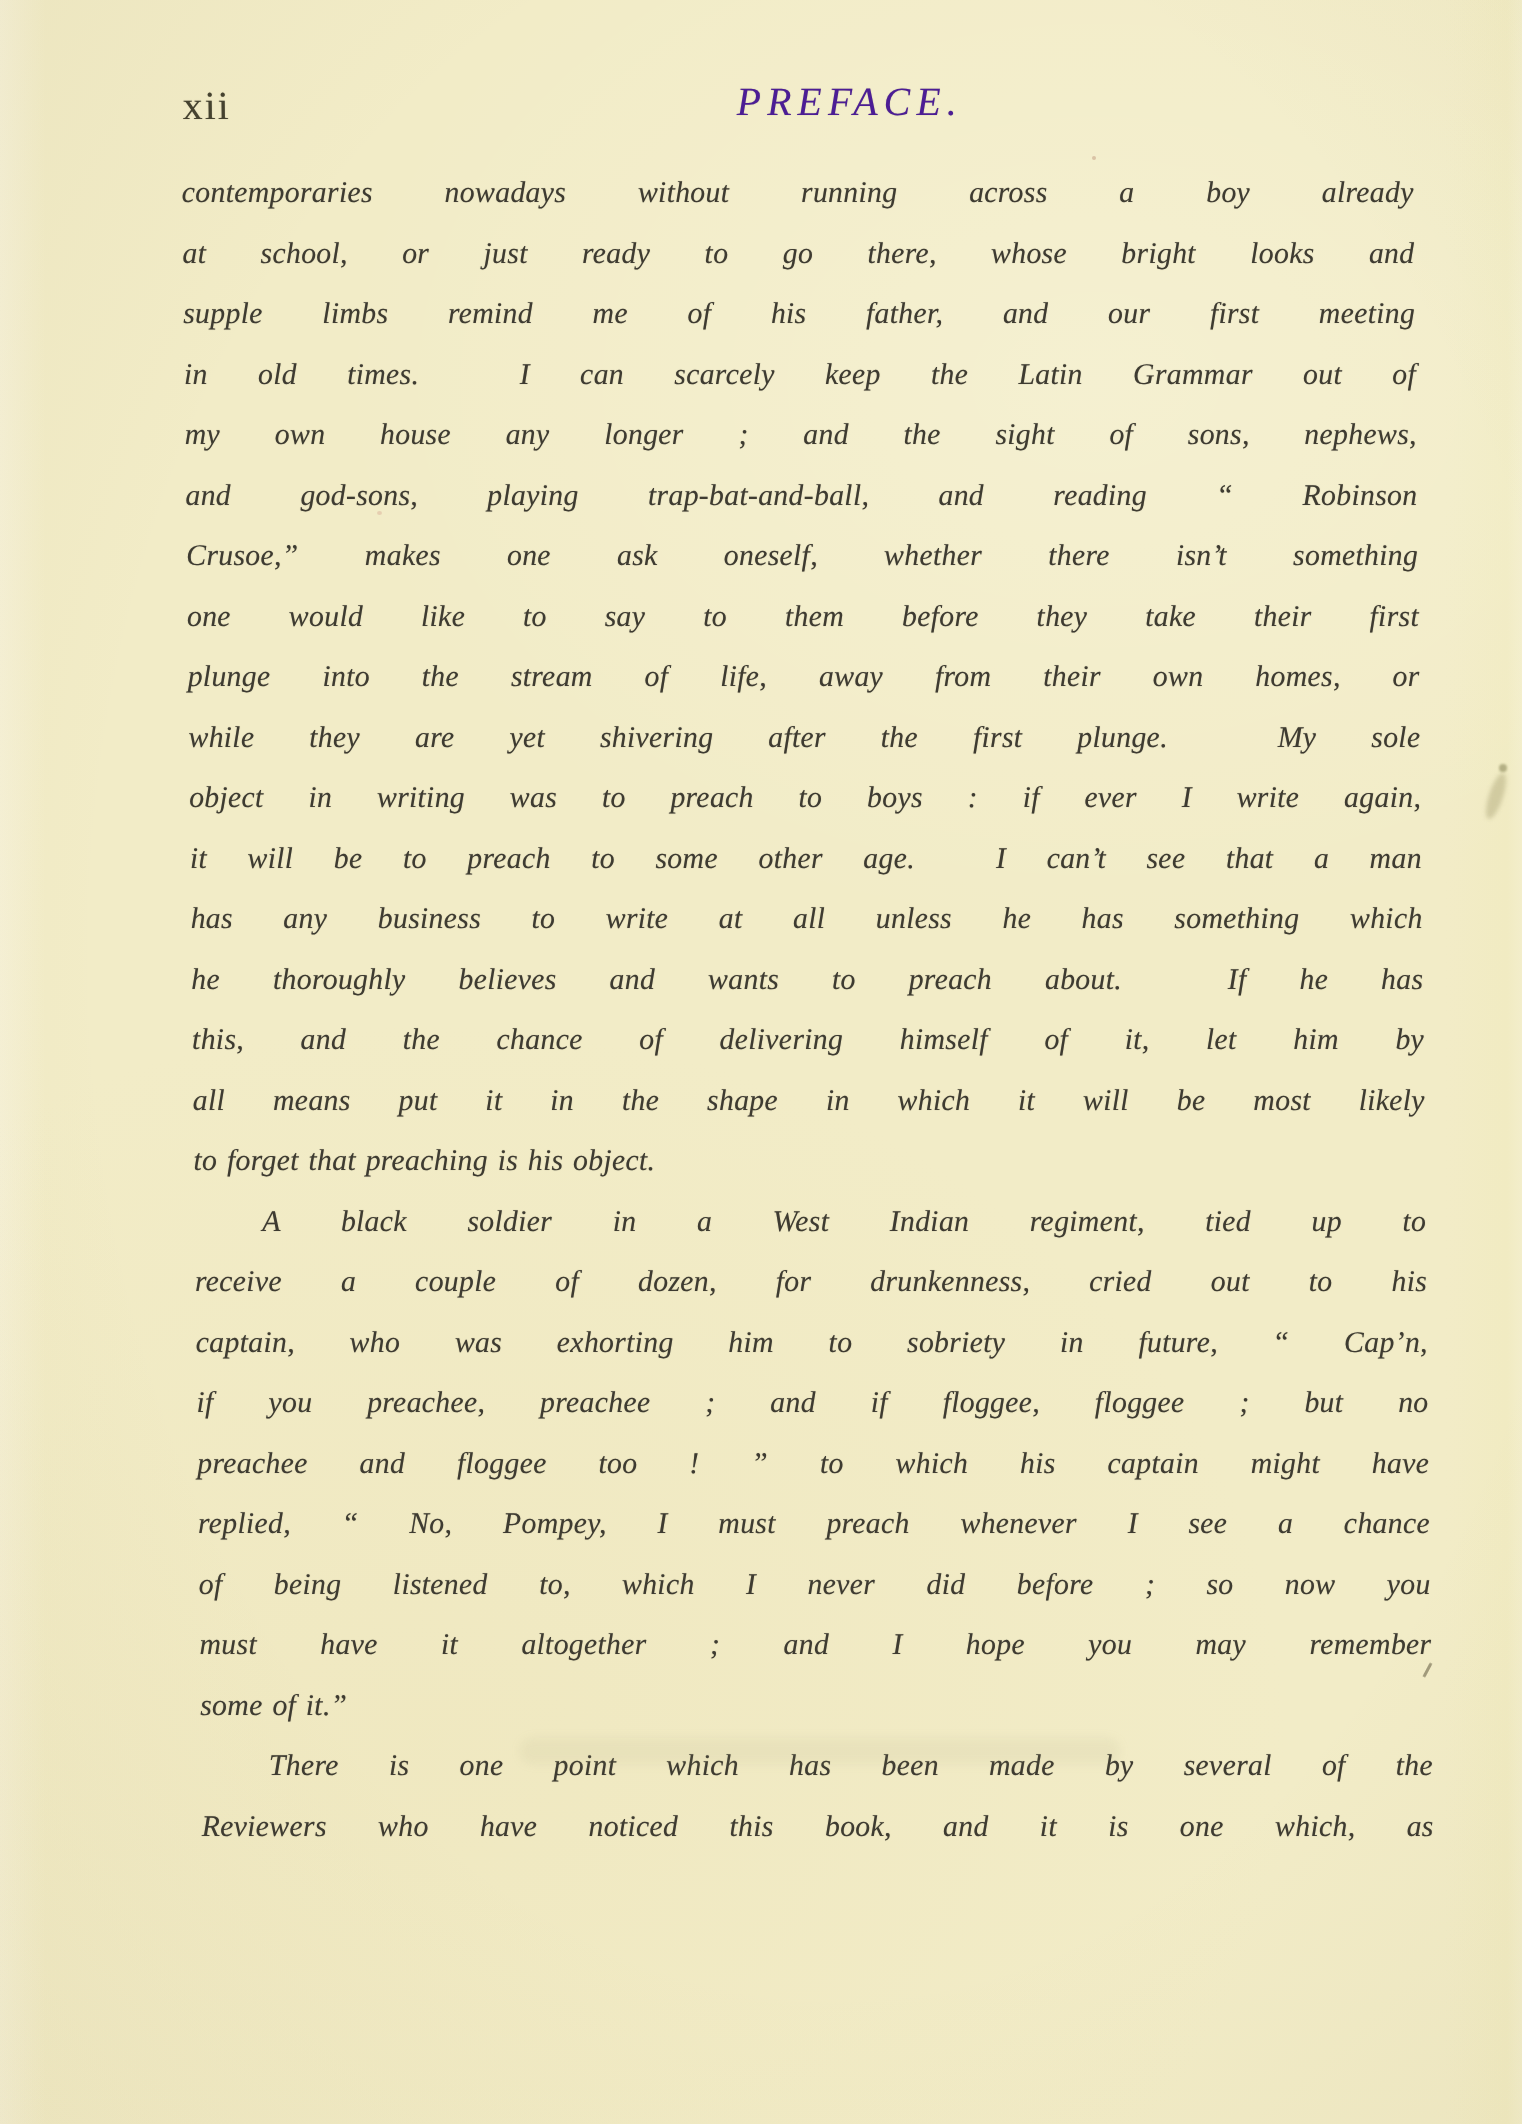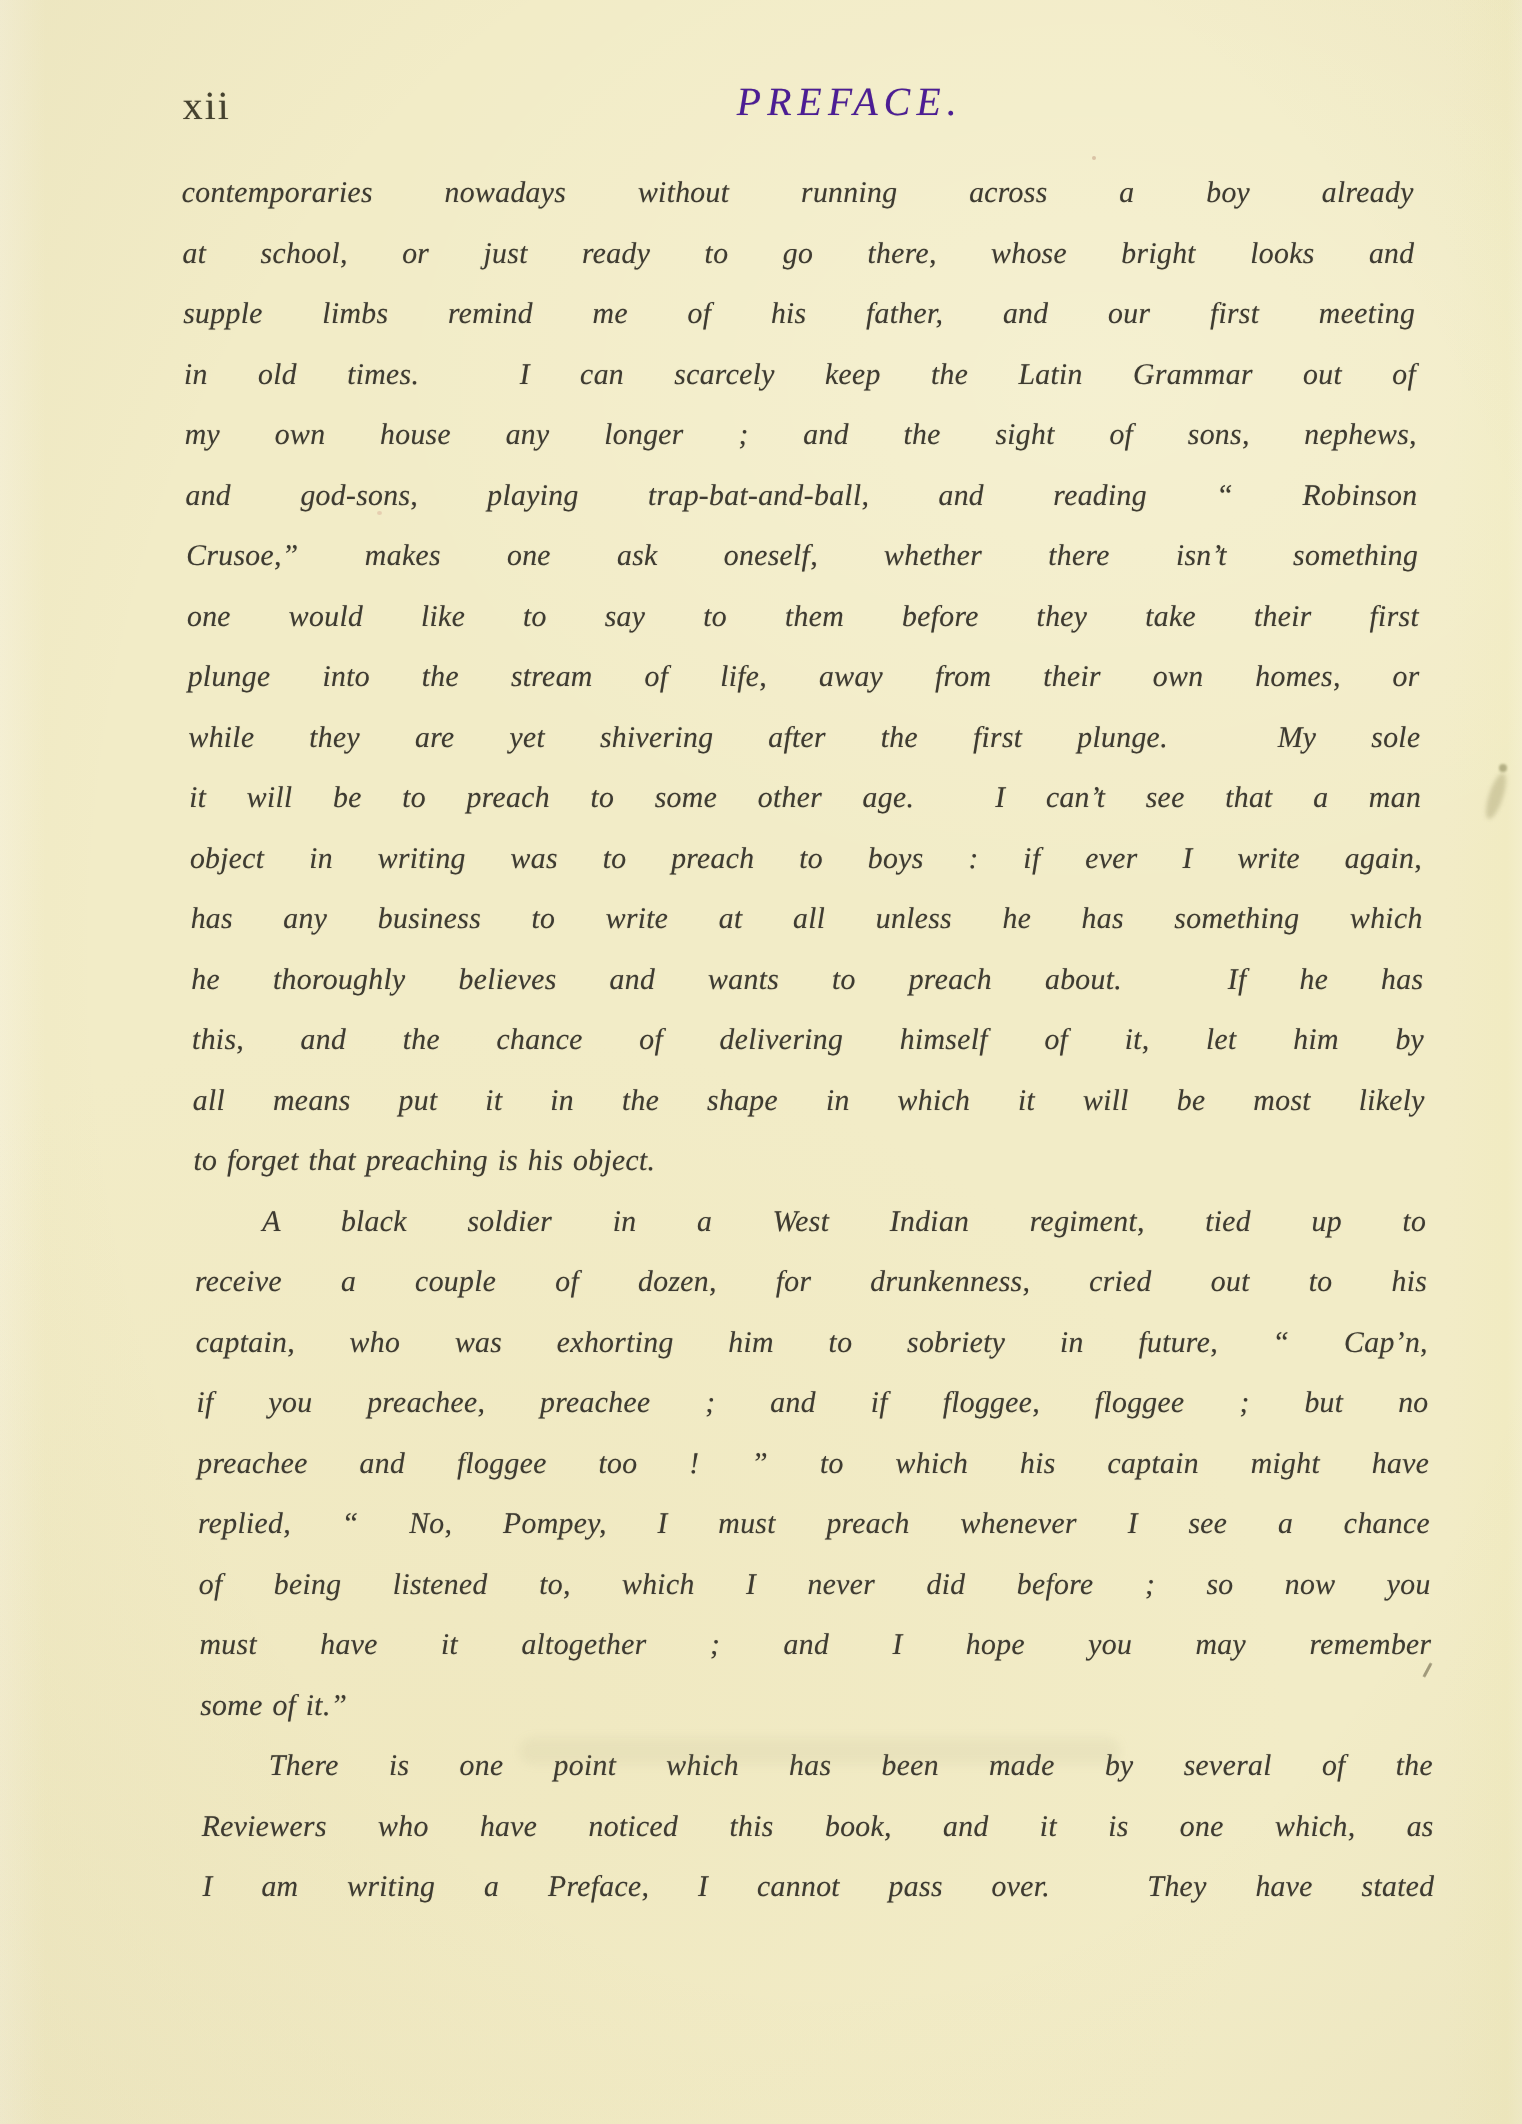--- a/index.html
+++ b/index.html
@@ -116,39 +116,38 @@
       <div class="line">contemporaries nowadays without running across a boy already</div>
       <div class="line">at school, or just ready to go there, whose bright looks and</div>
       <div class="line">supple limbs remind me of his father, and our first meeting</div>
       <div class="line">in old times.&nbsp; I can scarcely keep the Latin Grammar out of</div>
       <div class="line">my own house any longer ; and the sight of sons, nephews,</div>
       <div class="line">and god-sons, playing trap-bat-and-ball, and reading “ Robinson</div>
       <div class="line">Crusoe,” makes one ask oneself, whether there isn’t something</div>
       <div class="line">one would like to say to them before they take their first</div>
       <div class="line">plunge into the stream of life, away from their own homes, or</div>
       <div class="line">while they are yet shivering after the first plunge.&nbsp; My sole</div>
+      <div class="line">object in writing was to preach to boys : if ever I write again,</div>
       <div class="line">it will be to preach to some other age.&nbsp; I can’t see that a man</div>
-      <div class="line">object in writing was to preach to boys : if ever I write again,</div>
       <div class="line">has any business to write at all unless he has something which</div>
       <div class="line">he thoroughly believes and wants to preach about.&nbsp; If he has</div>
       <div class="line">this, and the chance of delivering himself of it, let him by</div>
       <div class="line">all means put it in the shape in which it will be most likely</div>
       <div class="line para-end">to forget that preaching is his object.</div>
       <div class="line indent">A black soldier in a West Indian regiment, tied up to</div>
       <div class="line">receive a couple of dozen, for drunkenness, cried out to his</div>
       <div class="line">captain, who was exhorting him to sobriety in future, “ Cap’n,</div>
       <div class="line">if you preachee, preachee ; and if floggee, floggee ; but no</div>
       <div class="line">preachee and floggee too !&nbsp;” to which his captain might have</div>
       <div class="line">replied, “ No, Pompey, I must preach whenever I see a chance</div>
       <div class="line">of being listened to, which I never did before ; so now you</div>
       <div class="line">must have it altogether ; and I hope you may remember</div>
       <div class="line para-end">some of it.”</div>
       <div class="line indent">There is one point which has been made by several of the</div>
       <div class="line">Reviewers who have noticed this book, and it is one which, as</div>
-      <div class="line">I am writing a Preface, I cannot pass over.&nbsp; They have stated</div>
     </div>
 </div>
 
 <div class="artifact edge-smudge"></div>
 <div class="artifact edge-smudge-dot"></div>
 <div class="artifact stray-stroke"></div>
 <div class="artifact bleed-streak"></div>
 <div class="artifact speck-1"></div>
 <div class="artifact speck-2"></div>
 

